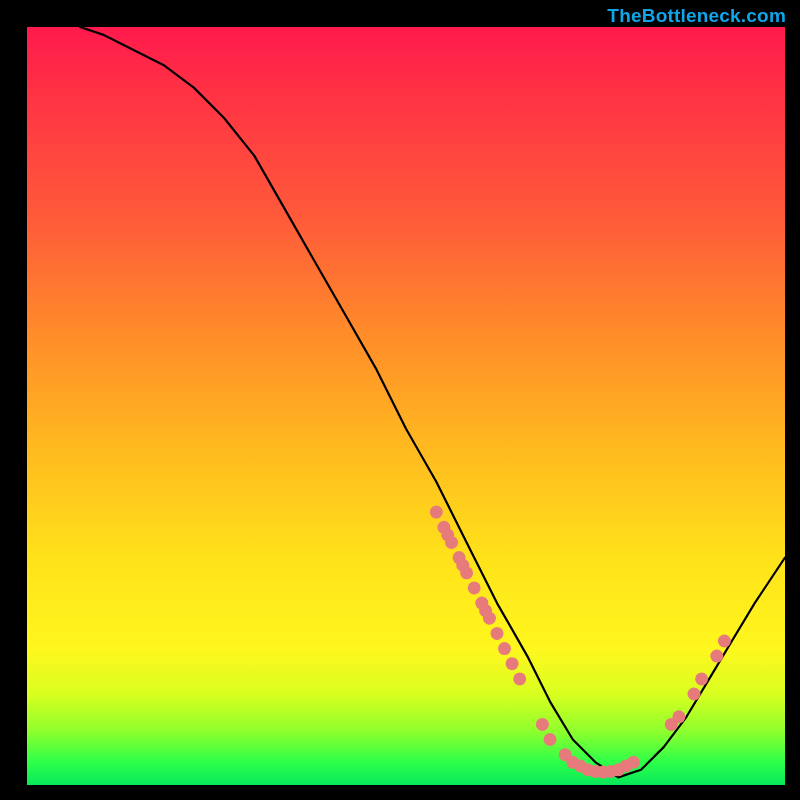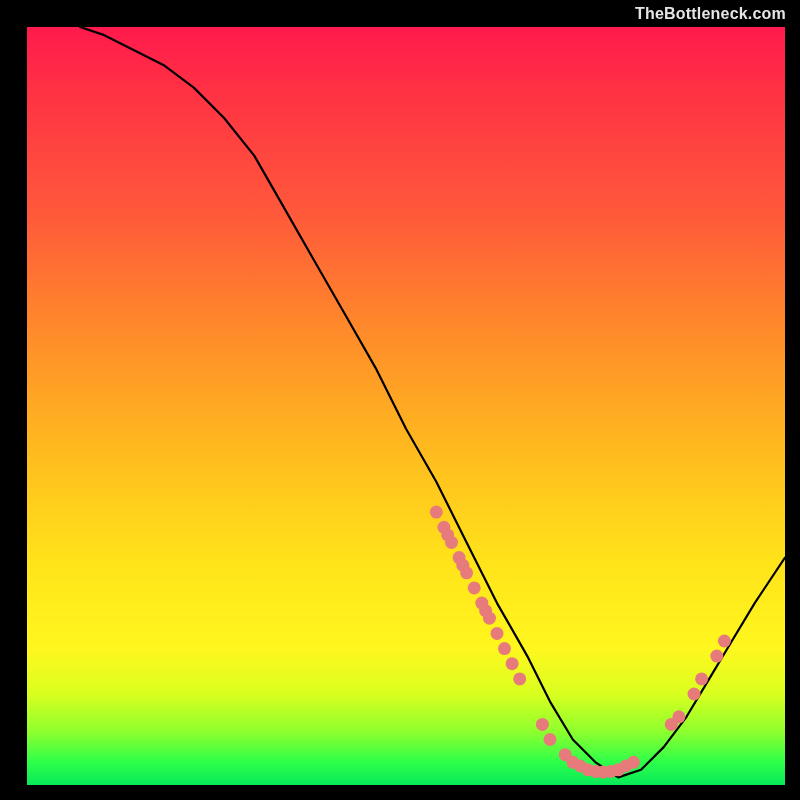--- a/index.html
+++ b/index.html
@@ -36,22 +36,22 @@
       #d9ff1f 88%,
       #8dff2e 93%,
       #2dff4a 97%,
       #07e85a 100%
     );
   }
   .watermark {
     position: absolute;
     top: 5px;
     right: 14px;
-    color: #e5e5e5;
-    font-size: 16px;
+    color: #0ea5e9;
+    font-size: 19px;
     font-weight: 600;
     letter-spacing: 0.2px;
     user-select: none;
   }
   svg.overlay {
     position: absolute;
     left: 0;
     top: 0;
     width: 758px;
     height: 758px;

